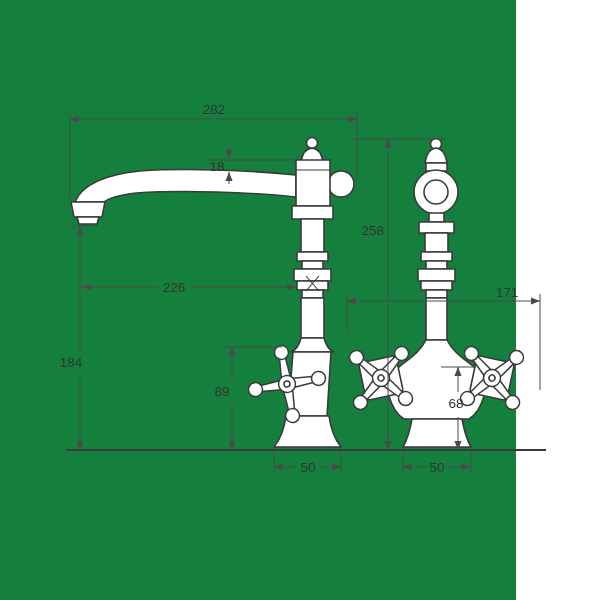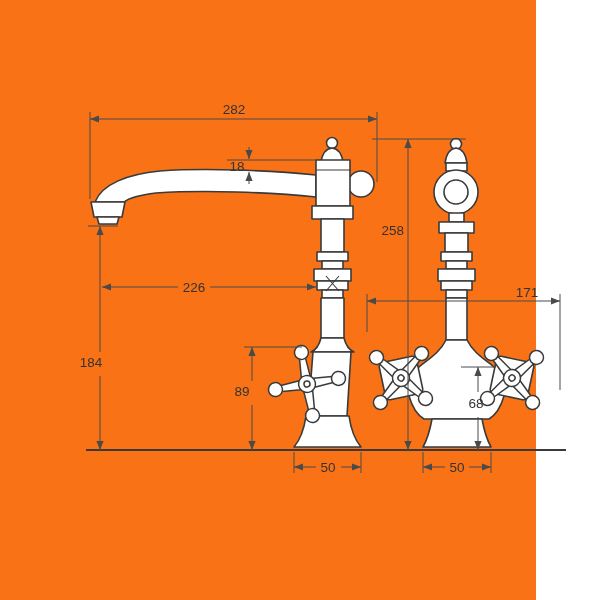--- a/index.html
+++ b/index.html
@@ -1,19 +1,18 @@
 <!DOCTYPE html>
 <html><head>
 <meta charset="utf-8">
 <style>
   html, body { margin: 0; padding: 0; background: #ffffff; }
   #canvas {
-    width: 516px; height: 600px; background: #f97316; position: relative;
+    width: 516px; height: 600px; background: #15803d; position: relative;
     font-family: "Liberation Sans", sans-serif;
-    padding-left: 20px;
   }
   svg { display: block; }
   .wh  { fill: #ffffff; stroke: #3a3a3a; stroke-width: 1.6; stroke-linejoin: round; }
   .ln  { fill: none;    stroke: #3a3a3a; stroke-width: 1.6; stroke-linecap: round; }
   .thin{ fill: none;    stroke: #3a3a3a; stroke-width: 1.1; }
   .dim { fill: none;    stroke: #4a4a4a; stroke-width: 1; }
   .dimtext { fill: #333333; font-family: "Liberation Sans", sans-serif; font-size: 13.5px; }
   .bench { fill: none; stroke: #3a3a3a; stroke-width: 1.8; }
 </style>
 </head>

